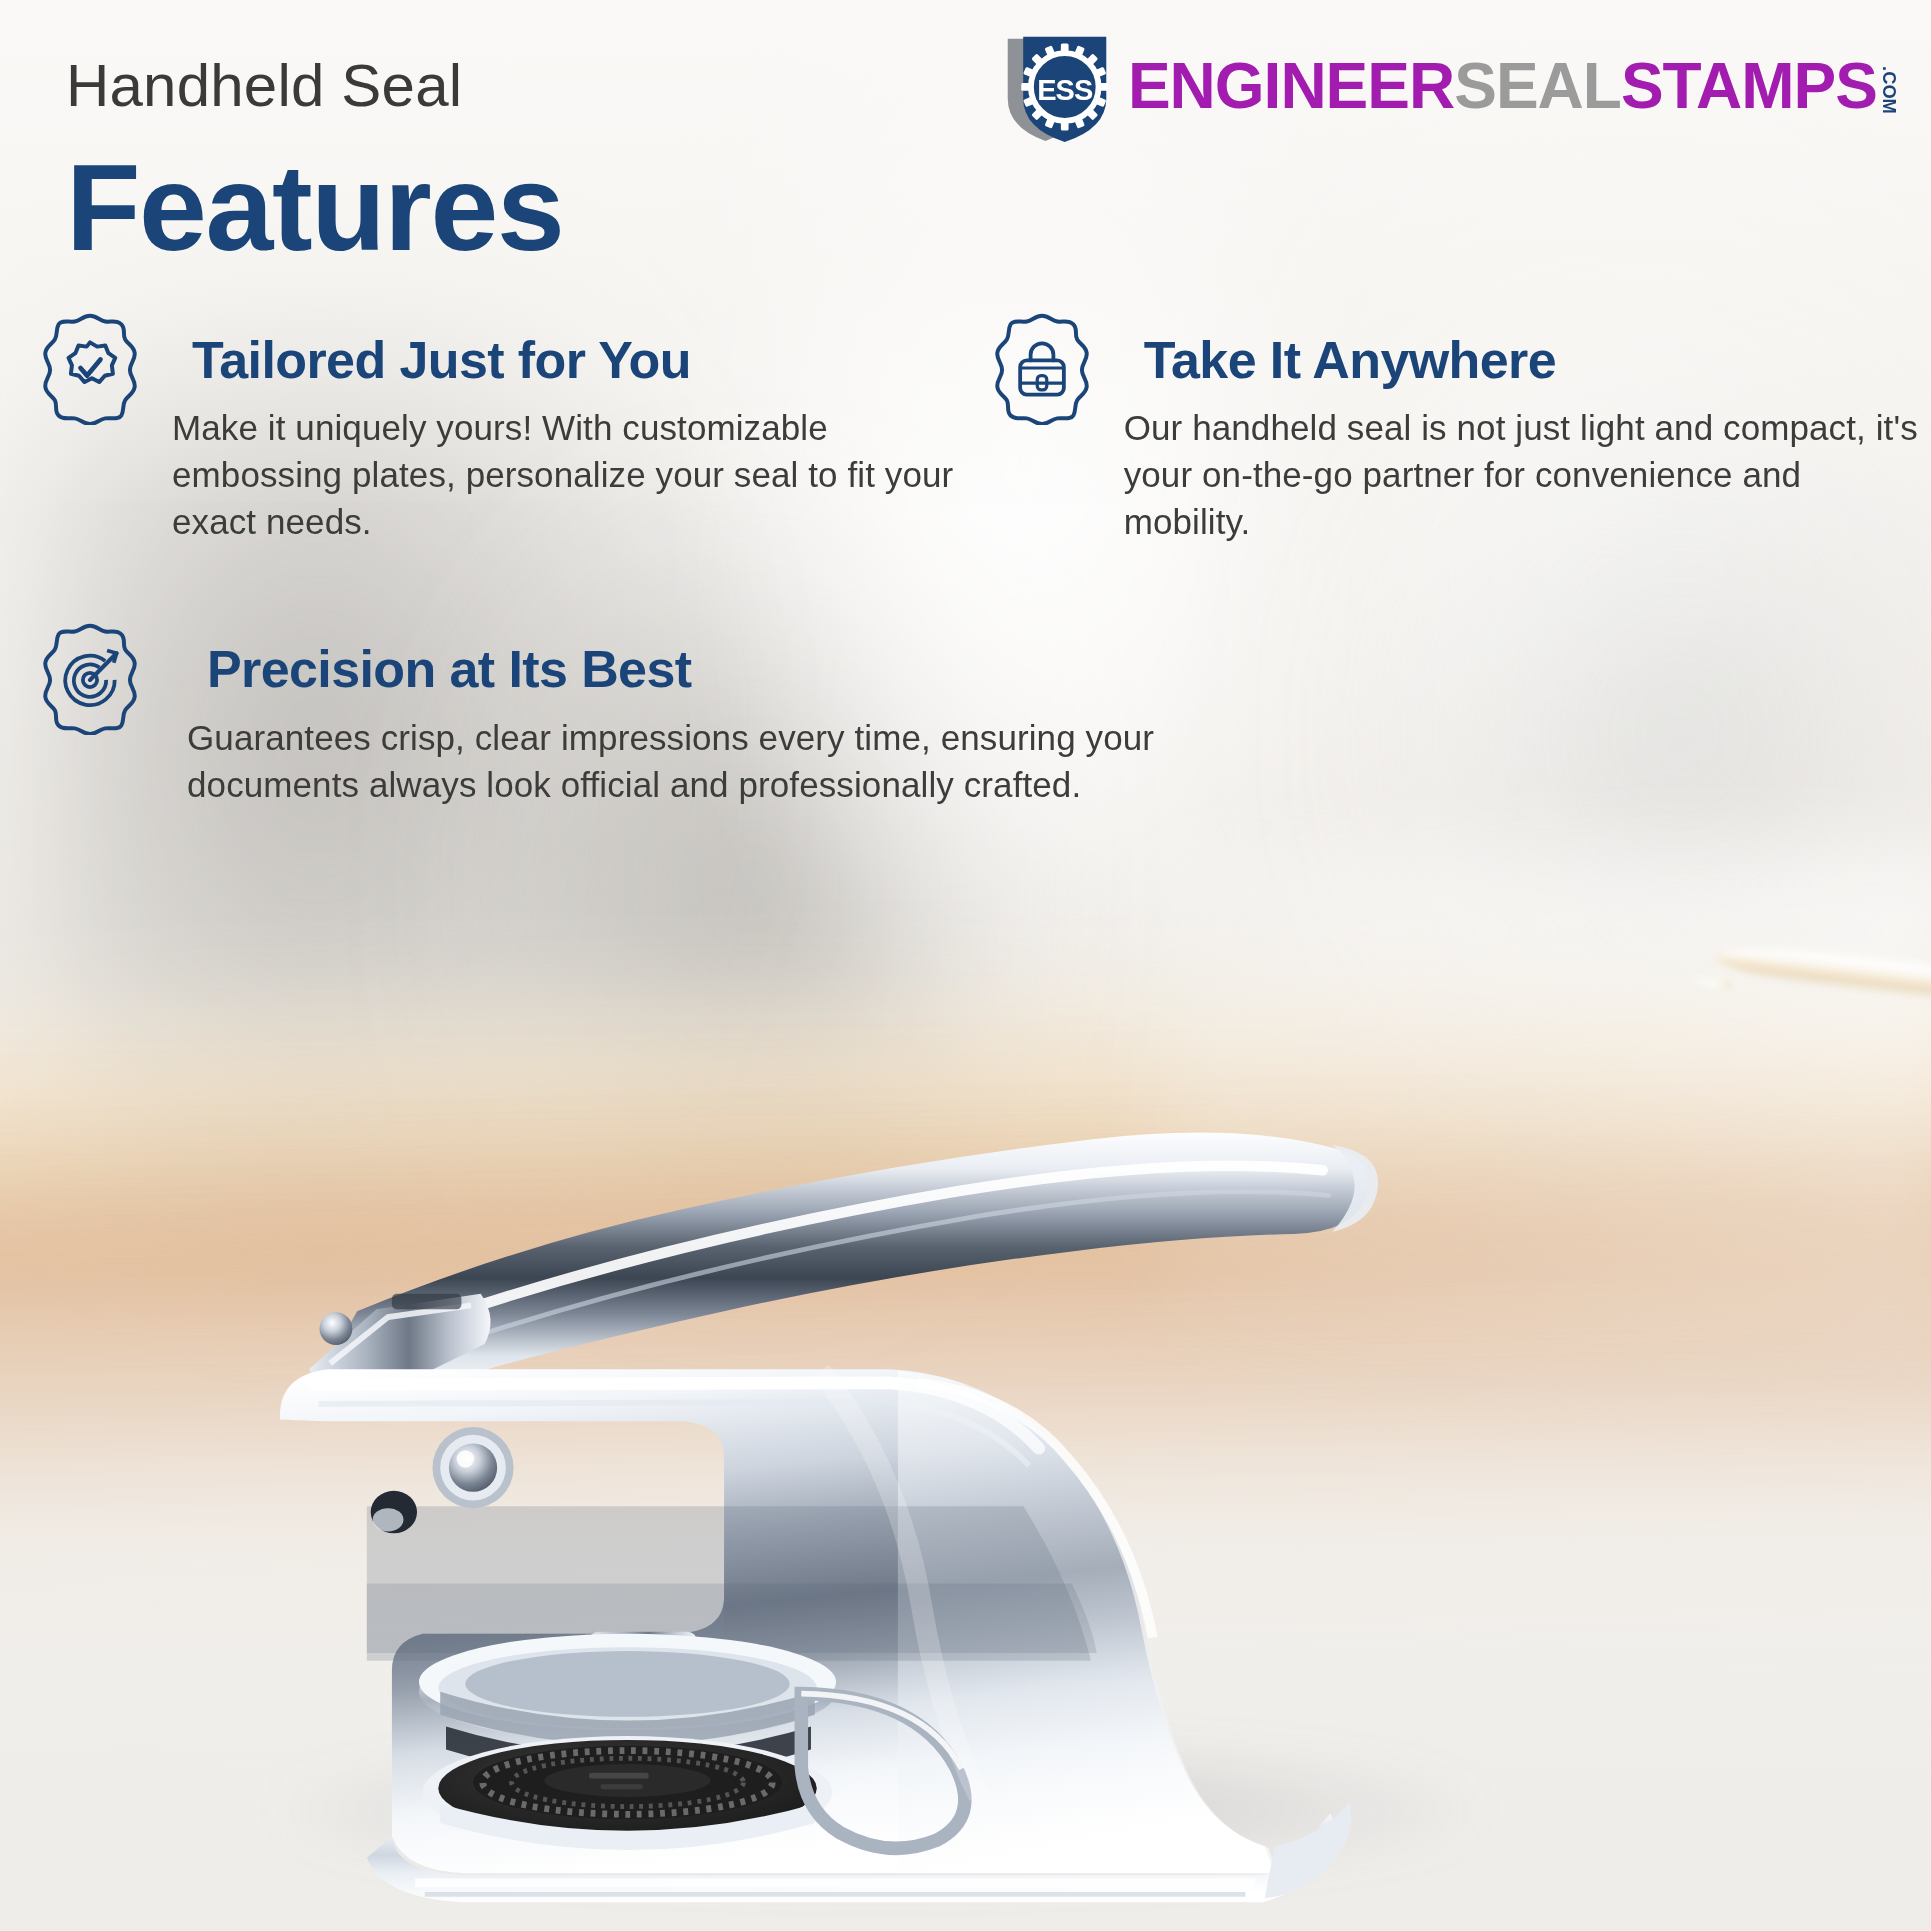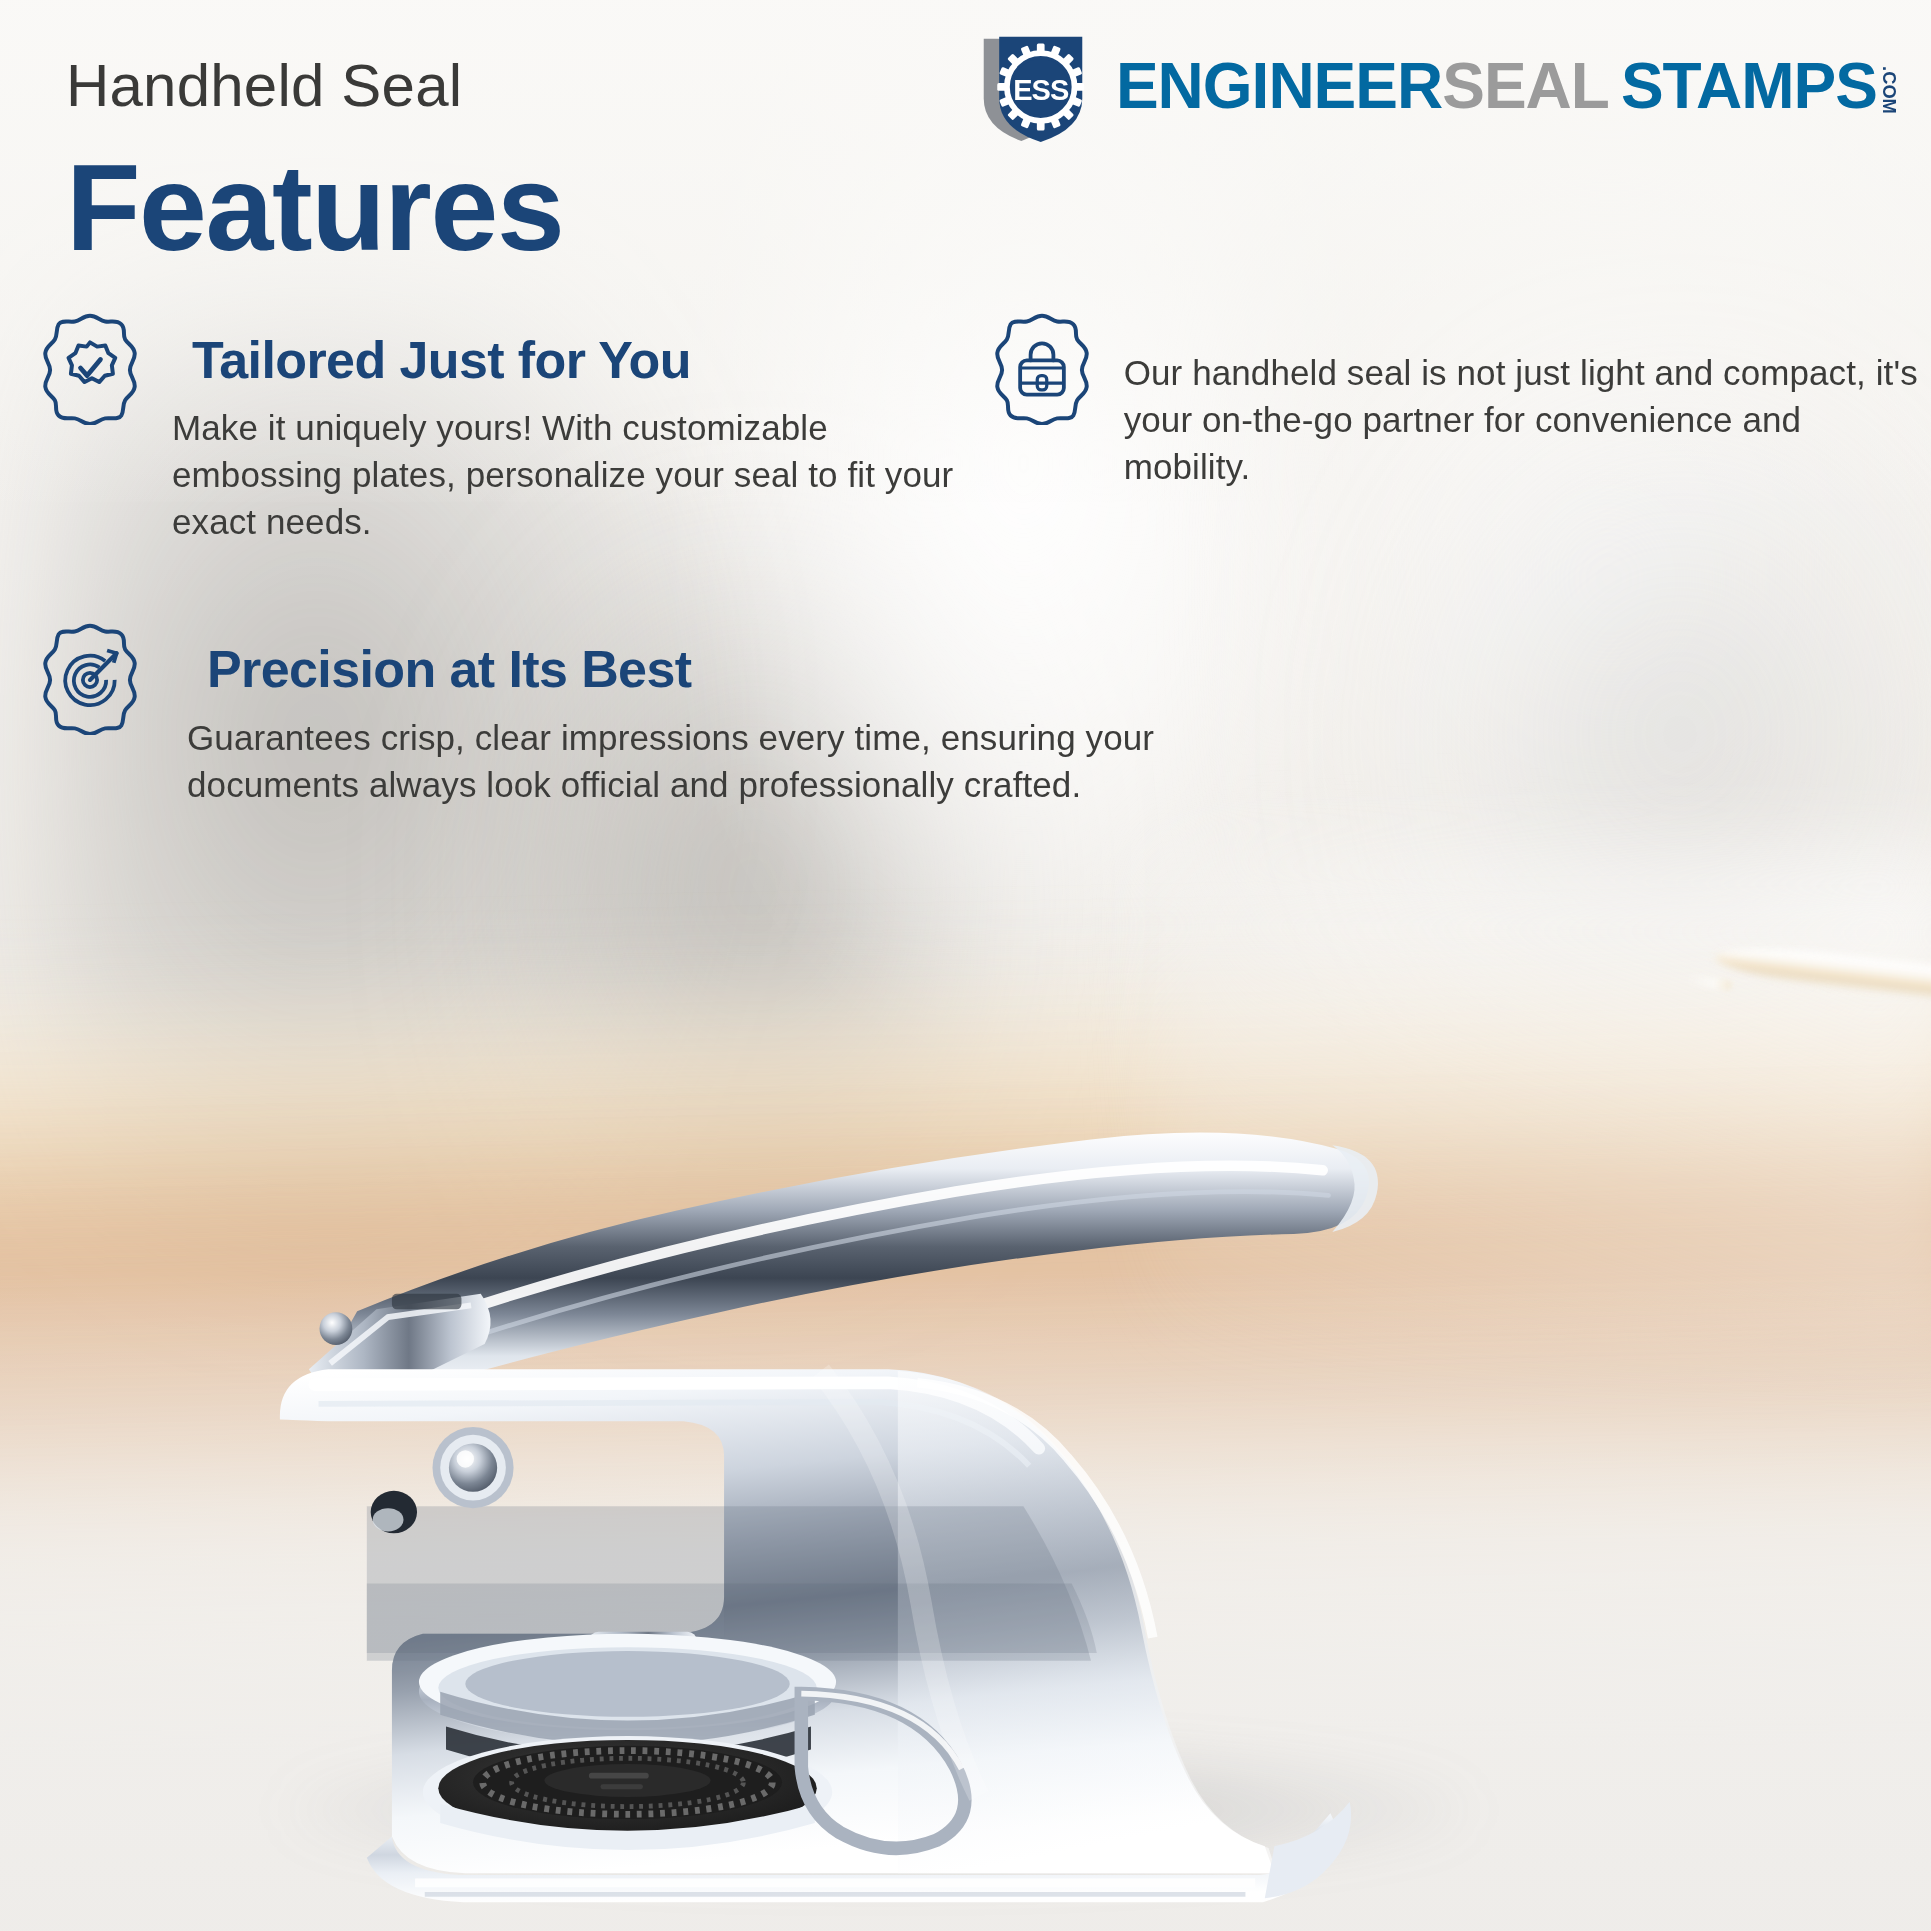--- a/index.html
+++ b/index.html
@@ -117,21 +117,21 @@
 
   
   #logo { position:absolute; right:33px; top:21px; display:flex; align-items:center; gap:13.5px; }
   #logo-mark { position:relative; width:114px; height:114px; flex:0 0 auto; }
   #logo-wordmark {
     display:flex; align-items:flex-end; gap:0;
     font-family:"Liberation Sans", sans-serif;
     font-weight:700; font-size:64px; letter-spacing:-1px;
     line-height:1;
   }
-  .wm-navy { color:#0369a1;margin-left:12px; }
+  .wm-navy { color:#a21caf; }
   .wm-grey { color:#9b9b9b; }
   #wm-dotcom {
     writing-mode:vertical-rl; text-orientation:mixed;
     font-size:18.3px; font-weight:700; color:#1b4578;
     letter-spacing:0px; margin-left:2.9px; margin-bottom:1.9px;
     transform:translateY(-1.9px);
   }
 
   
   #features { position:absolute; left:0; top:319px; width:100%; }
@@ -273,20 +273,21 @@
             <path fill="none" stroke="#1b4578" stroke-width="4" stroke-linecap="round" d="M48 52 v-6 a12 12 0 0 1 24 0 v6"></path>
 
             <path fill="none" stroke="#1b4578" stroke-width="3.4" d="M37 60 H83"></path>
 
             <path fill="none" stroke="#1b4578" stroke-width="3.4" d="M37 76 H83"></path>
 
             <rect x="55" y="68" width="10" height="15" rx="4" fill="none" stroke="#1b4578" stroke-width="3.4"></rect>
           </svg>
         </div>
         <div class="feat-body">
+          <div class="feat-title">Take It Anywhere</div>
           <div class="feat-text">Our handheld seal is not just light and compact, it's your on-the-go partner for convenience and mobility.</div>
         </div>
       </div>
     </div>
 
     <div id="feature-3-wrap" class="feature">
       <div class="feat-icon">
         <svg viewBox="0 0 120 120" xmlns="http://www.w3.org/2000/svg">
           <path fill="none" stroke="#1b4578" stroke-width="4.2" stroke-linejoin="round" d="M60 5
                c7 0 10 5 16 6 s12-2 17 3 1 11 4 16 9 7 10 14-5 11-5 18 6 11 5 18-7 9-10 14 -1 11-4 16 -11 2-17 3 -9 6-16 6 -10-5-16-6 -12 2-17-3 -1-11-4-16 -9-7-10-14 5-11 5-18 -6-11-5-18 7-9 10-14 1-11 4-16 11-2 17-3 9-6 16-6 Z"></path>

